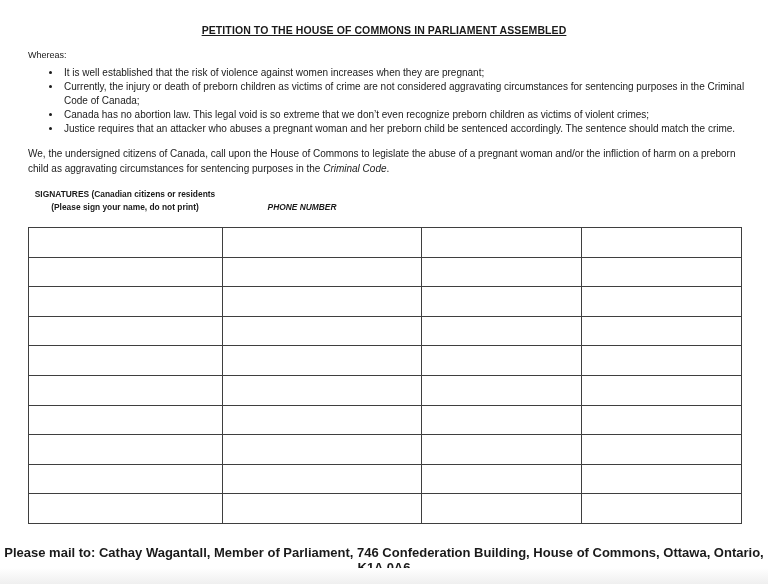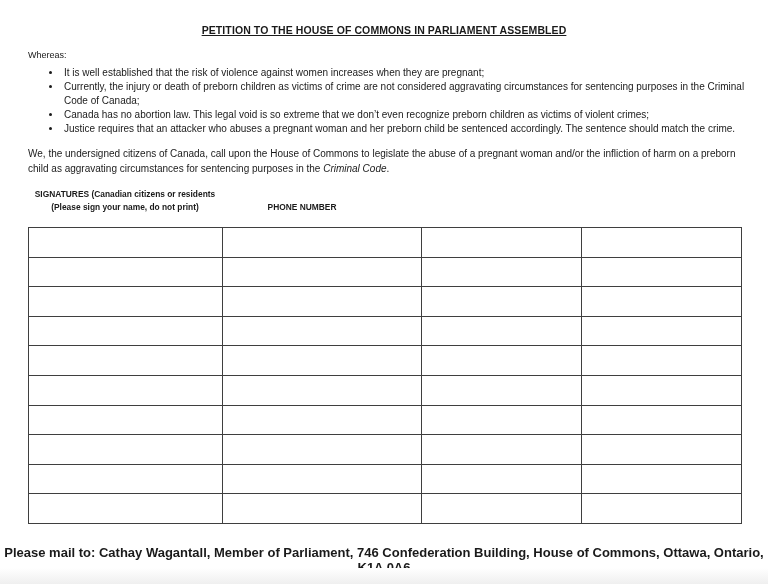--- a/index.html
+++ b/index.html
@@ -58,21 +58,21 @@
     align-items: flex-end;
     font-size: 8.4px;
     font-weight: bold;
     text-align: center;
     line-height: 12.5px;
   }
   .th { padding-bottom: 1px; }
   .th-sig   { width: 194px; }
   .th-addr  { width: 199px; }
   .th-email { width: 160px; }
-  .th-phone { width: 160px; }
+  .th-phone { width: 160px; font-style: italic; }
   .sig-table {
     position: absolute;
     top: 227px;
     left: 28px;
     width: 713px;
     height: 296px;
     border-collapse: collapse;
     table-layout: fixed;
   }
   .sig-table td {

